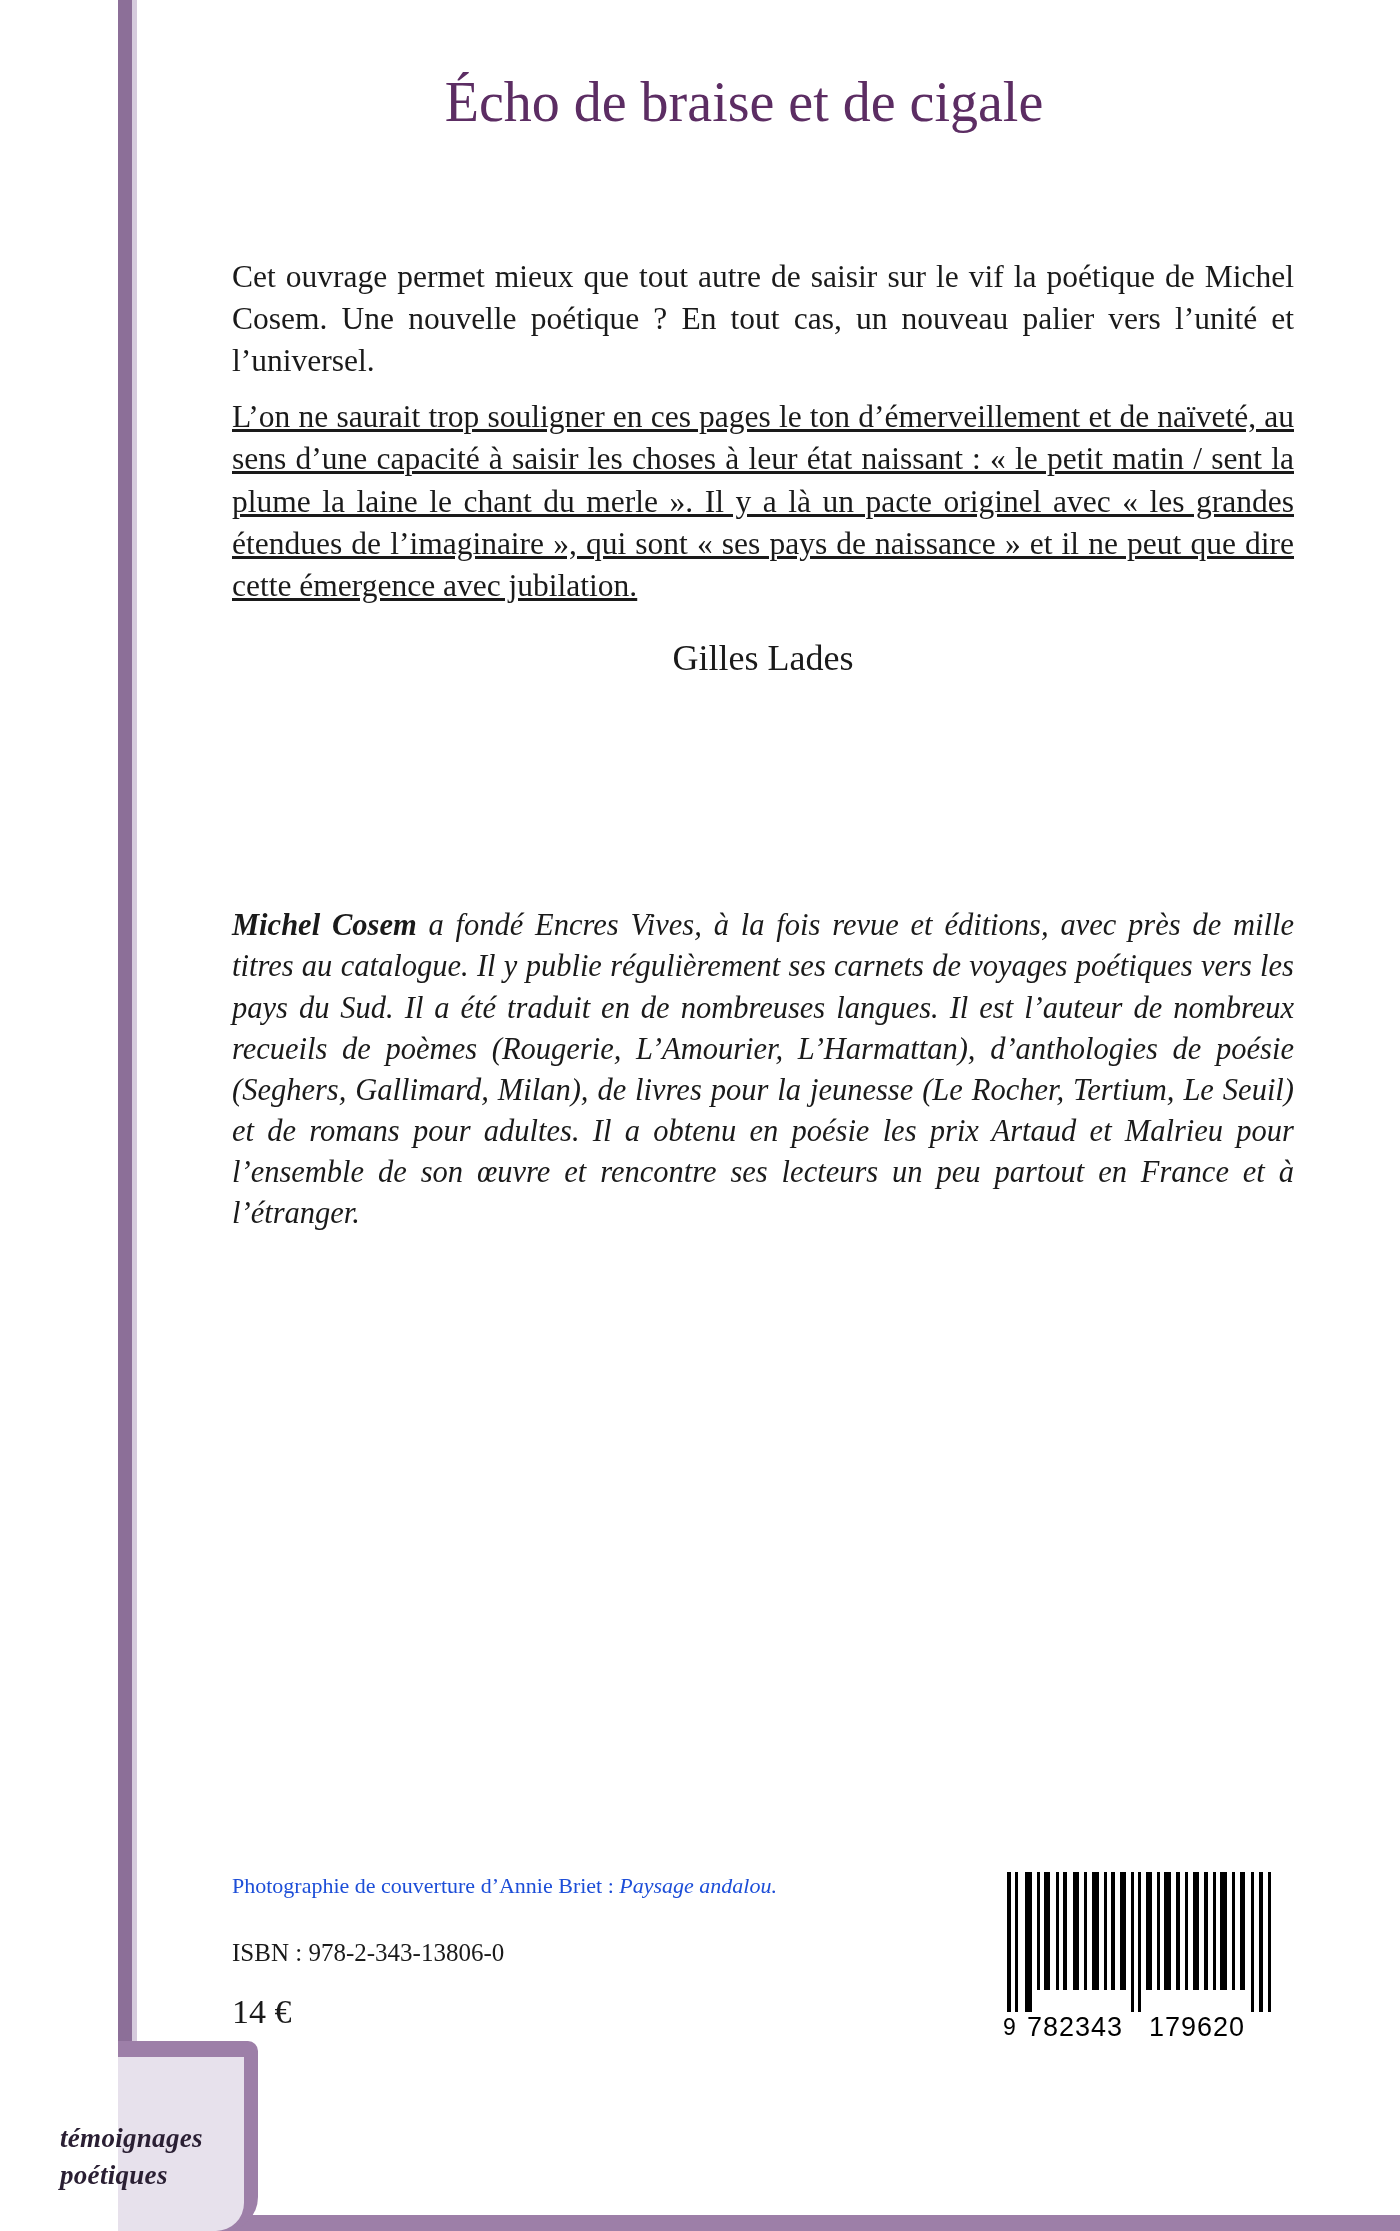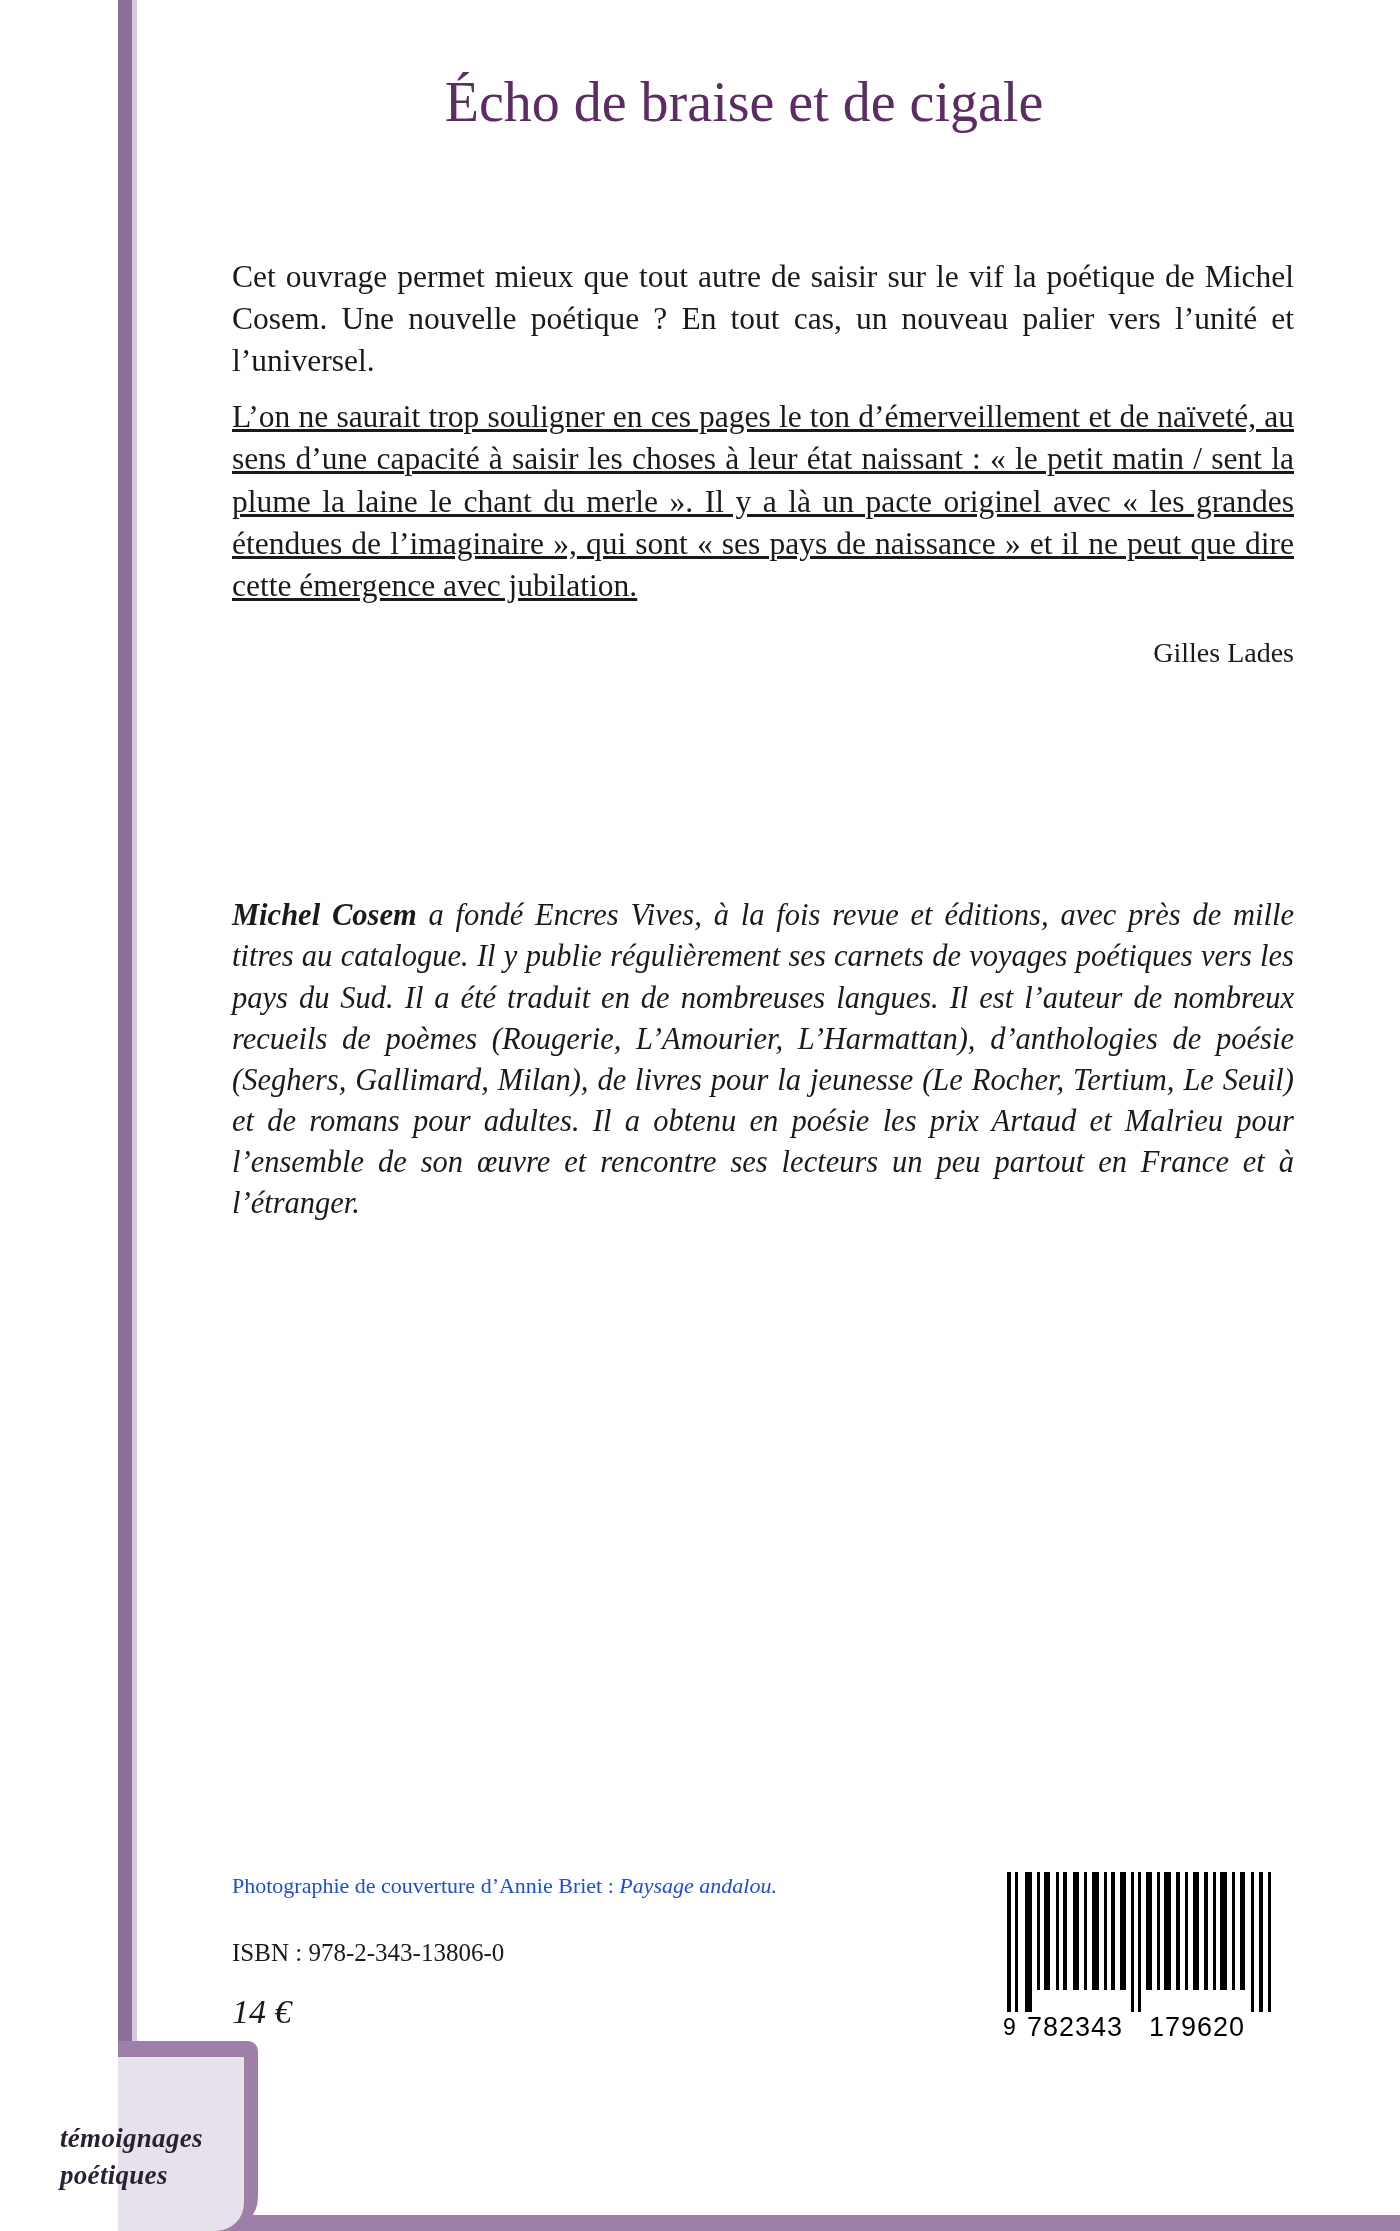--- a/index.html
+++ b/index.html
@@ -112,22 +112,22 @@
   .blurb p {
     margin: 0 0 14px 0;
   }
   .blurb p.tight {
     margin-bottom: 0;
     text-decoration: underline;
   }
   .signature {
     margin-top: 30px;
     width: 1062px;
-    text-align: right;
-    font-size: 28px;
+    text-align: center;
+    font-size: 36px;
     color: #1a1a1a;
   }
 
   .bio {
     margin-top: 226px;
     width: 1062px;
     font-size: 30.5px;
     line-height: 1.35;
     font-style: italic;
     color: #1a1a1a;
@@ -153,21 +153,20 @@
   .credit i { font-style: italic; }
   .isbn {
     margin-top: 38px;
     font-size: 25px;
     color: #1a1a1a;
   }
   .price {
     margin-top: 26px;
     font-size: 34px;
     color: #1a1a1a;
-    font-style: italic;
   }
 
   
   .barcode {
     position: absolute;
     left: 1003px;
     top: 1872px;
     width: 272px;
     height: 180px;
     background: #ffffff;

